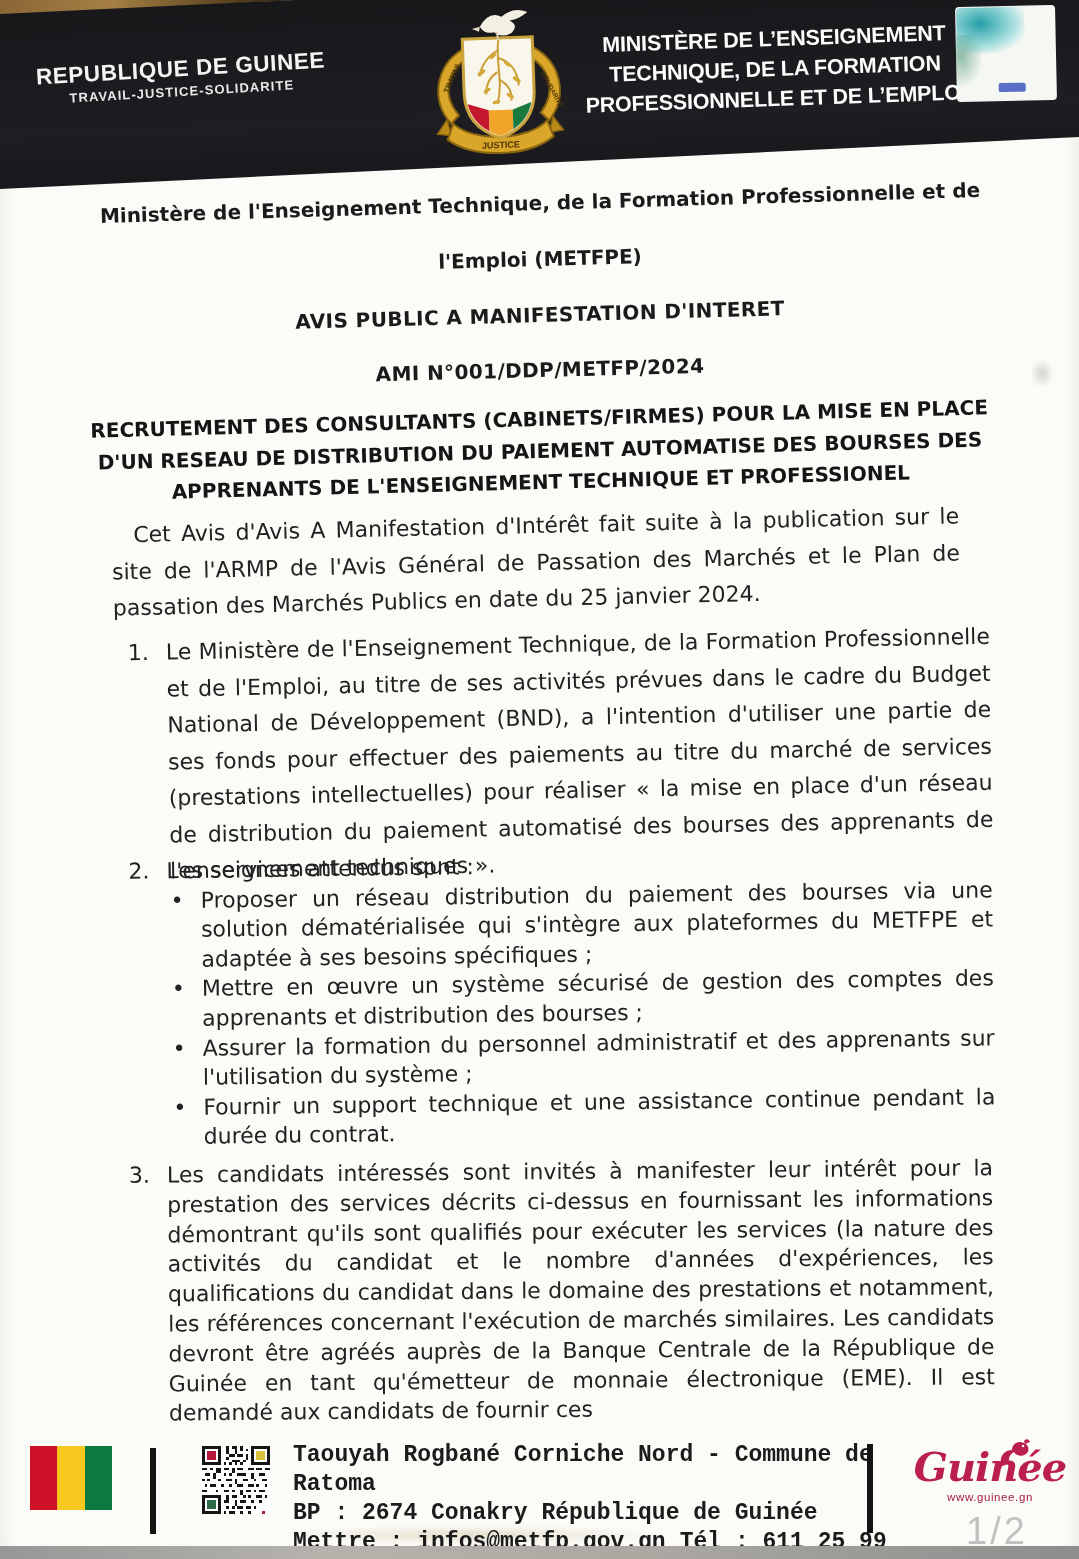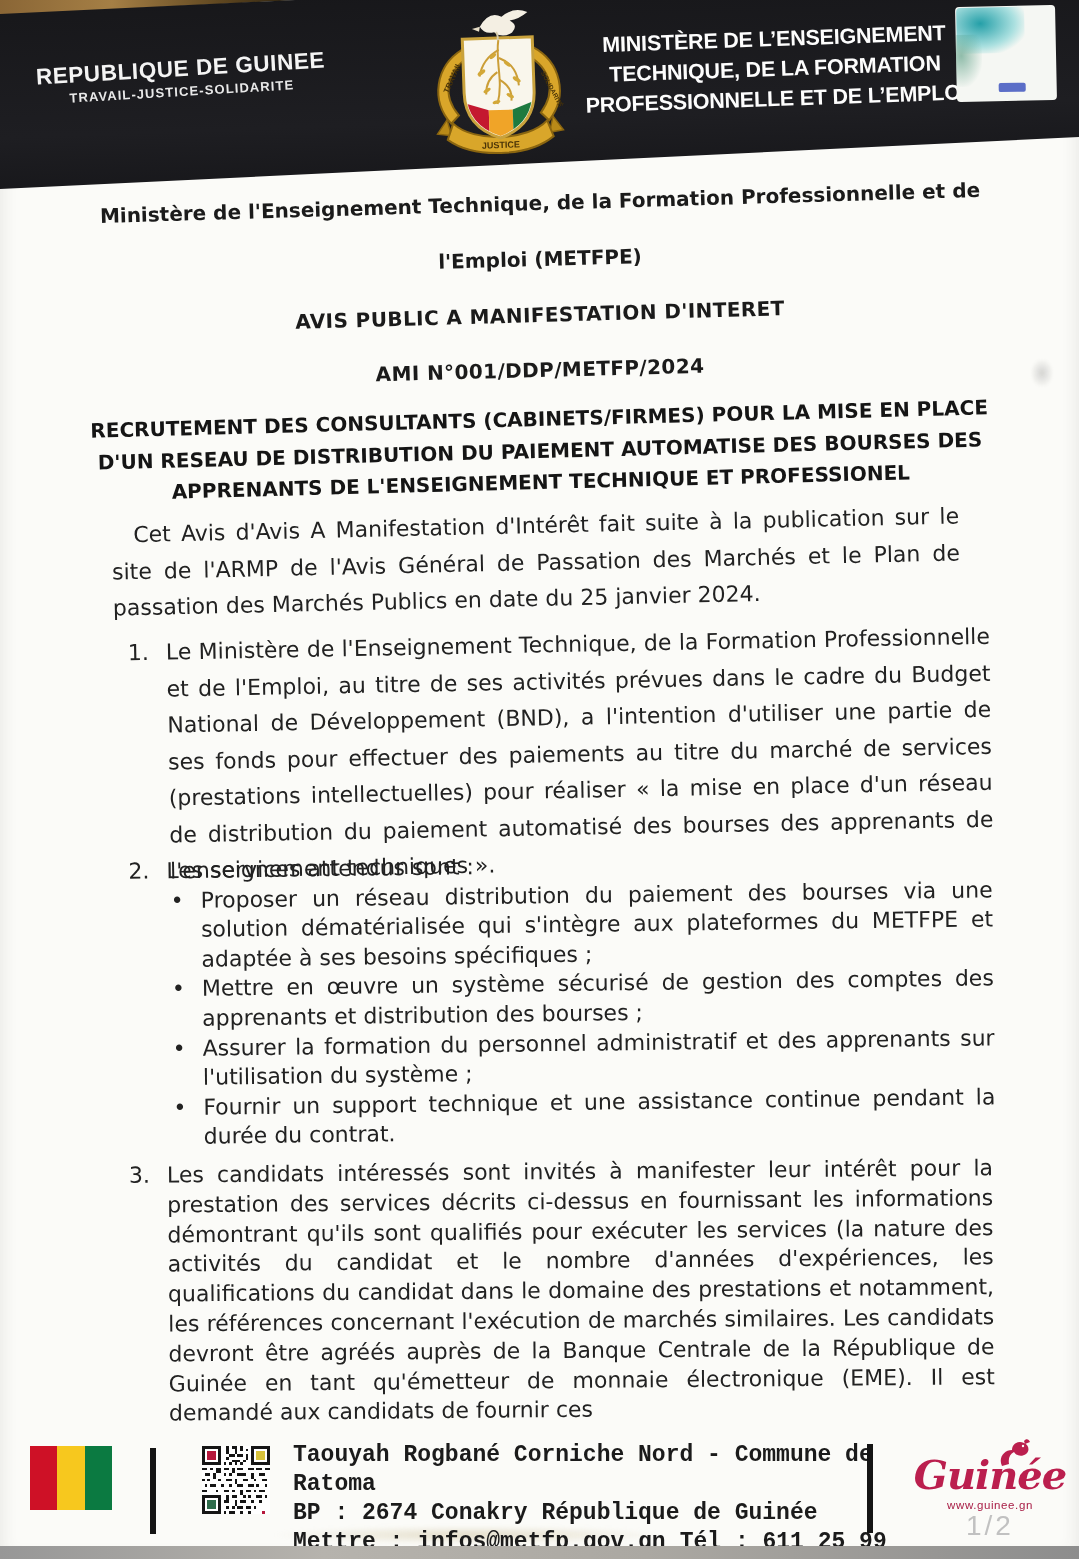--- a/index.html
+++ b/index.html
@@ -103,29 +103,29 @@
     position:absolute; left:293px; top:1441px; width:600px; text-align:left;
     font-family:Liberation Mono, monospace; font-weight:bold;
     font-size:23px; line-height:29px; color:#1b1b1b;
   }
   .ftext .gap { display:inline-block; width:14px; }
   .logo-block { position:absolute; left:900px; top:1444px; width:180px; text-align:center; }
   .logo-bird { position:absolute; left:96px; top:-6px; }
   .logo-text {
     font-family:"DejaVu Serif", serif; font-style:italic; font-weight:bold;
     font-size:40px; line-height:46px; color:#bb1f4e; letter-spacing:-1px;
-    position:relative; display:inline-block; margin-top:8px;
+    position:relative; display:inline-block; 
   }
   .logo-url {
     font-family:"Liberation Sans", sans-serif; font-weight:normal;
     font-size:11.5px; letter-spacing:0.6px; color:#a81c45; margin-top:1px;
   }
   .pagenum {
     position:absolute; left:966px; top:1510px;
-    font-family:"Liberation Sans", sans-serif; font-size:28px; letter-spacing:3px;
+    font-family:"Liberation Sans", sans-serif; font-size:38px; letter-spacing:3px;
     color:#c1c1c1;
   }
   .bottom-strip {
     position:absolute; left:0; top:1546px; width:1079px; height:13px;
     background:linear-gradient(90deg,#979797,#b6b3ad 30%,#aba8a2 60%,#8d8d8d);
   }
 </style>
 </head>
 <body>
 

